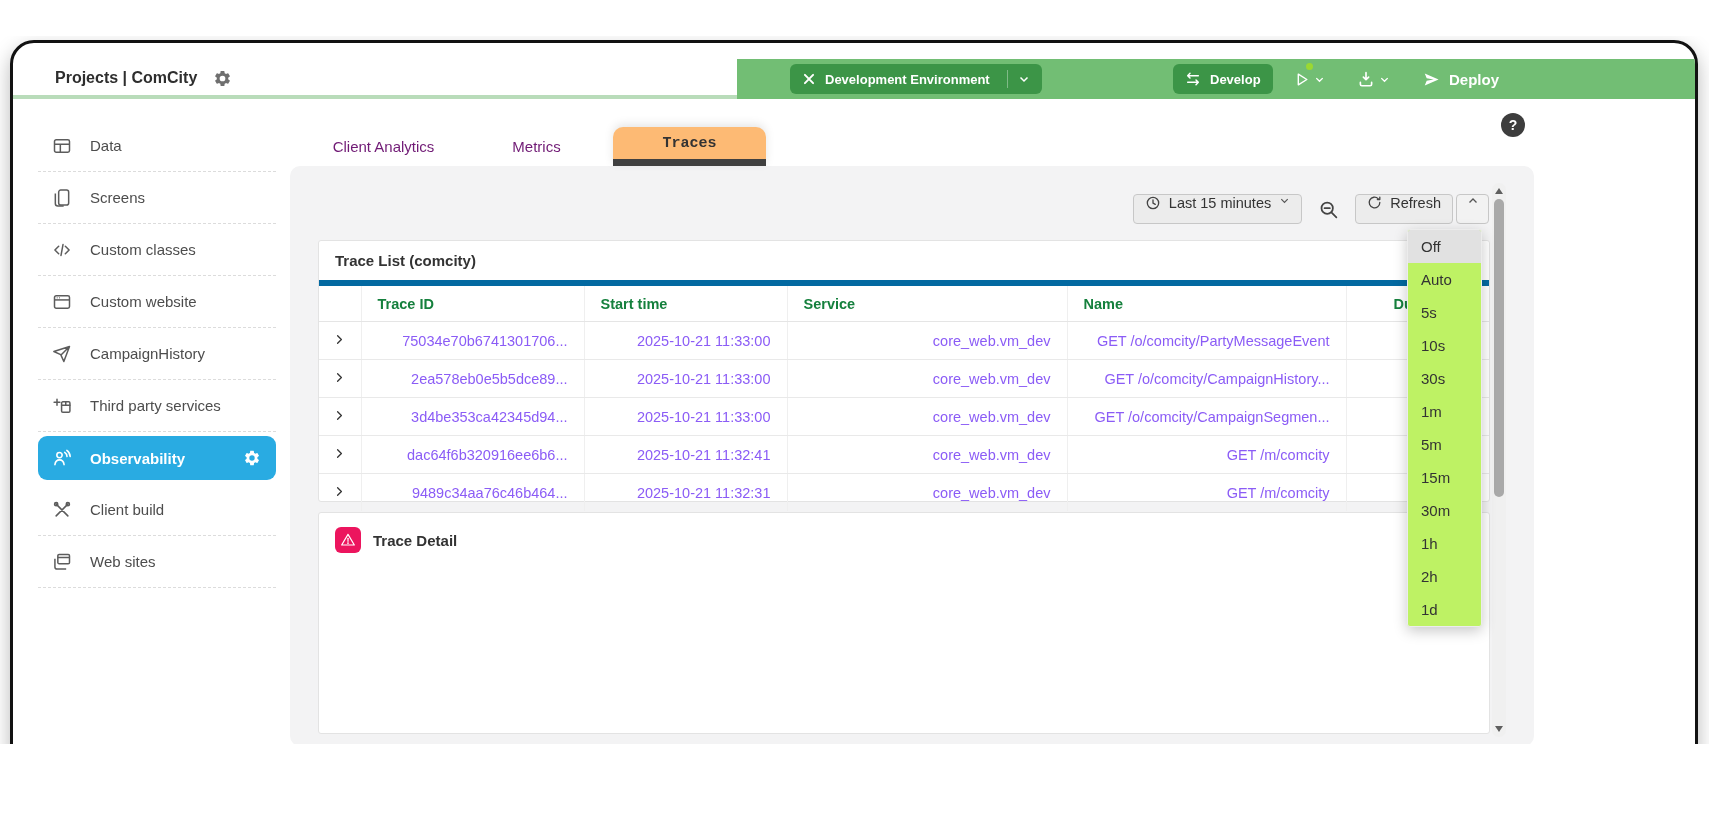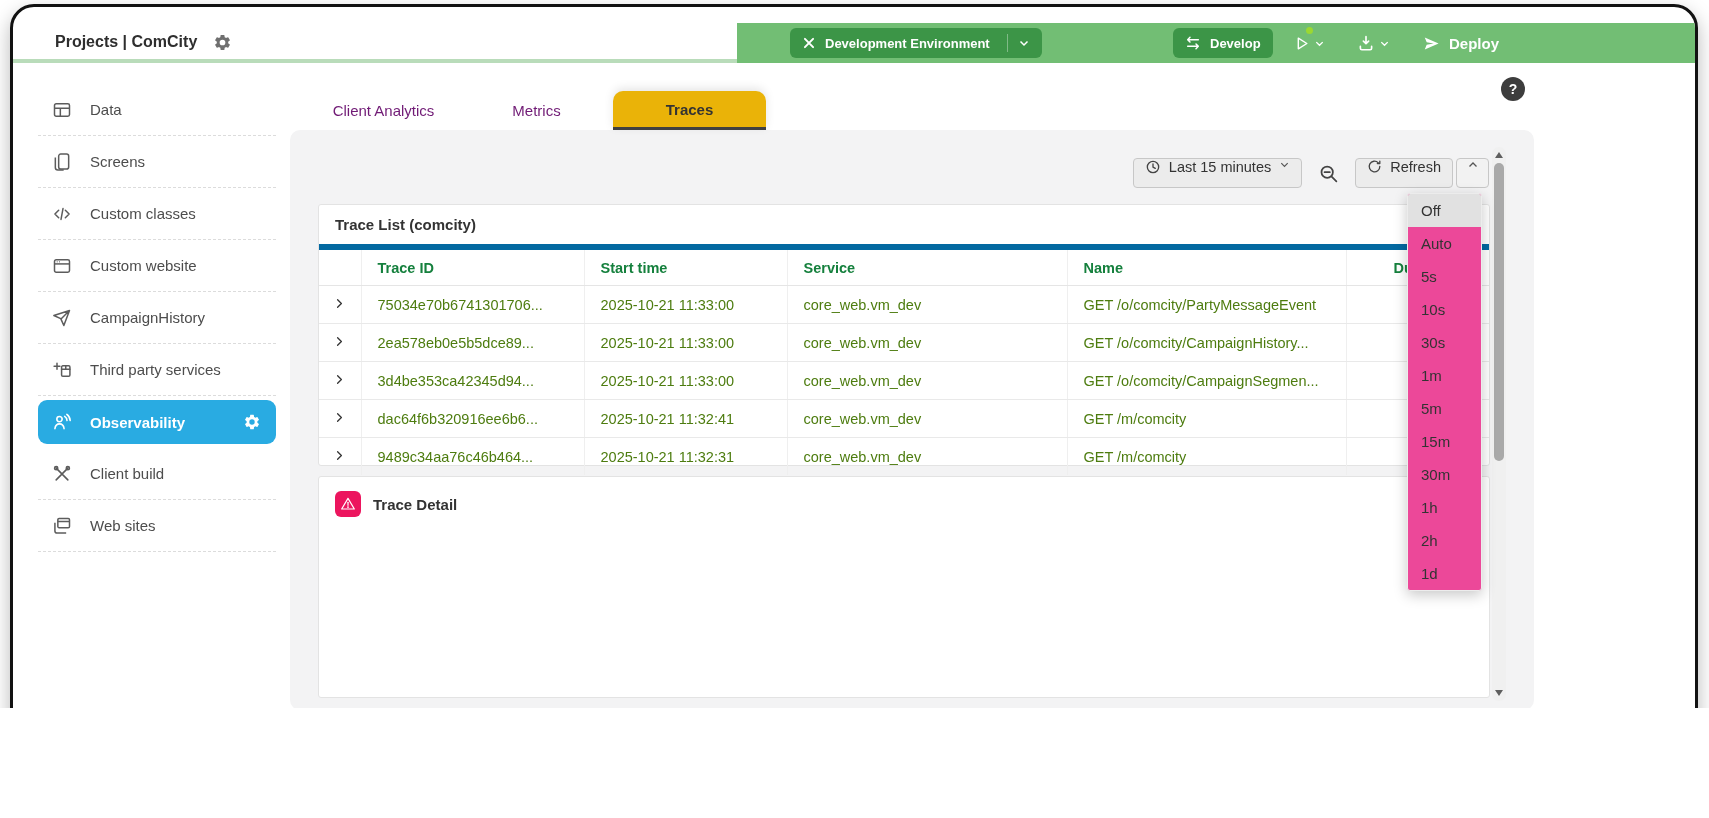--- a/index.html
+++ b/index.html
@@ -1,16 +1,16 @@
 <!DOCTYPE html>
 <html><head>
 <meta charset="utf-8">
 <style>
   html,body{margin:0;padding:0;background:#ffffff;font-family:"Liberation Sans",sans-serif;}
-  .stage{position:relative;width:1709px;height:708px;overflow:hidden;}
+  .stage{position:relative;width:1709px;height:708px;overflow:hidden;margin-top:36px;}
   .window{position:absolute;left:10px;top:4px;width:1682px;height:804px;border:3px solid #121212;
           border-radius:24px;background:#fff;overflow:hidden;box-shadow:0 8px 20px rgba(0,0,0,.28);}
 
   .icon{display:inline-flex;align-items:center;justify-content:center;flex:0 0 auto;}
   .icon svg{display:block;}
 
   
   .topbar-underline{position:absolute;left:0;right:0;top:52px;height:4px;background:#b9dcba;}
   .topbar-title{position:absolute;left:42px;top:16px;height:38px;display:flex;align-items:center;gap:16px;
                 font-weight:bold;font-size:16px;color:#2e2e2e;z-index:3;}
@@ -35,22 +35,22 @@
              border-bottom:1px dashed #dcdcdc;cursor:pointer;box-sizing:border-box;}
   .side-item .icon{color:#5c5c5c;width:22px;}
   .side-item.active{height:44px;margin:4px 0;background:#29abe2;border-radius:9px;border-bottom:none;
                     color:#fff;font-weight:bold;}
   .side-item.active .icon{color:#fff;}
   .side-item .trail{margin-left:auto;cursor:pointer;}
 
   
   .tabs{position:absolute;left:294px;top:84px;height:39px;display:flex;z-index:2;}
   .tab{width:153px;display:flex;align-items:center;justify-content:center;color:#701a75;font-size:15px;cursor:pointer;}
-  .tab.active{background:#eab308;border-radius:10px 10px 0 0;box-shadow:0 -3px 10px rgba(0,0,0,.10);
-              color:#333;font-weight:bold;border-bottom:3px solid #404040;box-sizing:border-box;}
+  .tab.active{background:#fdba74;border-radius:10px 10px 0 0;box-shadow:0 -3px 10px rgba(0,0,0,.10);
+              color:#333;font-weight:bold;border-bottom:7px solid #404040;box-sizing:border-box;font-family:Liberation Mono, monospace;}
   .help-fab{position:absolute;left:1488px;top:70px;width:24px;height:24px;border-radius:50%;background:#3d3d3d;
             color:#fff;font-weight:bold;font-size:14px;display:flex;align-items:center;justify-content:center;
             border:none;cursor:pointer;z-index:5;font-family:"Liberation Sans",sans-serif;}
 
   
   .panel{position:absolute;left:277px;top:123px;width:1244px;height:580px;background:#f3f3f4;border-radius:10px;z-index:1;}
 
   .toolbar{position:absolute;top:28px;right:45px;height:30px;display:flex;align-items:center;gap:16px;}
   .tool-btn{height:30px;display:flex;align-items:flex-start;gap:8px;background:#ececec;border:1px solid #c7c7c7;
             border-radius:4px;padding:0 11px;font-size:14.5px;color:#333;cursor:pointer;box-sizing:border-box;
@@ -70,28 +70,28 @@
   .trace-table{width:100%;border-collapse:collapse;table-layout:fixed;}
   .trace-table col.c0{width:42px;}  .trace-table col.c1{width:223px;} .trace-table col.c2{width:203px;}
   .trace-table col.c3{width:280px;} .trace-table col.c4{width:279px;} .trace-table col.c5{width:143px;}
   .trace-table th{height:35px;text-align:left;font-size:14.5px;color:#15803d;padding:0 16px;
                   border-bottom:1px solid #e5e5e5;border-right:1px solid #efefef;white-space:nowrap;overflow:hidden;}
   .trace-table th:last-child,.trace-table td:last-child{border-right:none;}
   .trace-table td{height:37px;font-size:14.5px;padding:0 16px;border-bottom:1px solid #e9e9e9;
                   border-right:1px solid #efefef;white-space:nowrap;overflow:hidden;}
   .trace-table tr:last-child td{border-bottom:none;}
   .td-chev{text-align:center;padding:0 !important;color:#333;cursor:pointer;}
-  .link{color:#4d7c0f;cursor:pointer;}
+  .link{color:#8b5cf6;cursor:pointer;text-align:right;}
   .th-dur{padding-left:47px !important;}
 
   .trace-detail-card{top:346px;height:222px;}
   .trace-detail-card .card-title{border-bottom:none;padding-top:14px;}
 
   
-  .dropdown{position:absolute;left:1394px;top:186px;width:73px;background:#ec4899;border:1px solid #ececec;
+  .dropdown{position:absolute;left:1394px;top:186px;width:73px;background:#bef264;border:1px solid #ececec;
             box-shadow:0 4px 14px rgba(0,0,0,.22);border-radius:3px;z-index:60;overflow:hidden;}
   .dd-item{height:33px;display:flex;align-items:center;padding-left:13px;font-size:15px;color:#333;cursor:pointer;}
   .dd-item.selected{background:#e1e1e1;}
 
   
   .scrollbar{position:absolute;right:28px;top:17px;width:14px;height:554px;background:#f0f0f0;border-radius:7px;}
   .sb-arrow-up,.sb-arrow-down{position:absolute;left:3px;width:0;height:0;border-left:4px solid transparent;
             border-right:4px solid transparent;cursor:pointer;}
   .sb-arrow-up{top:5px;border-bottom:6px solid #5f5f5f;}
   .sb-arrow-down{bottom:5px;border-top:6px solid #5f5f5f;}

